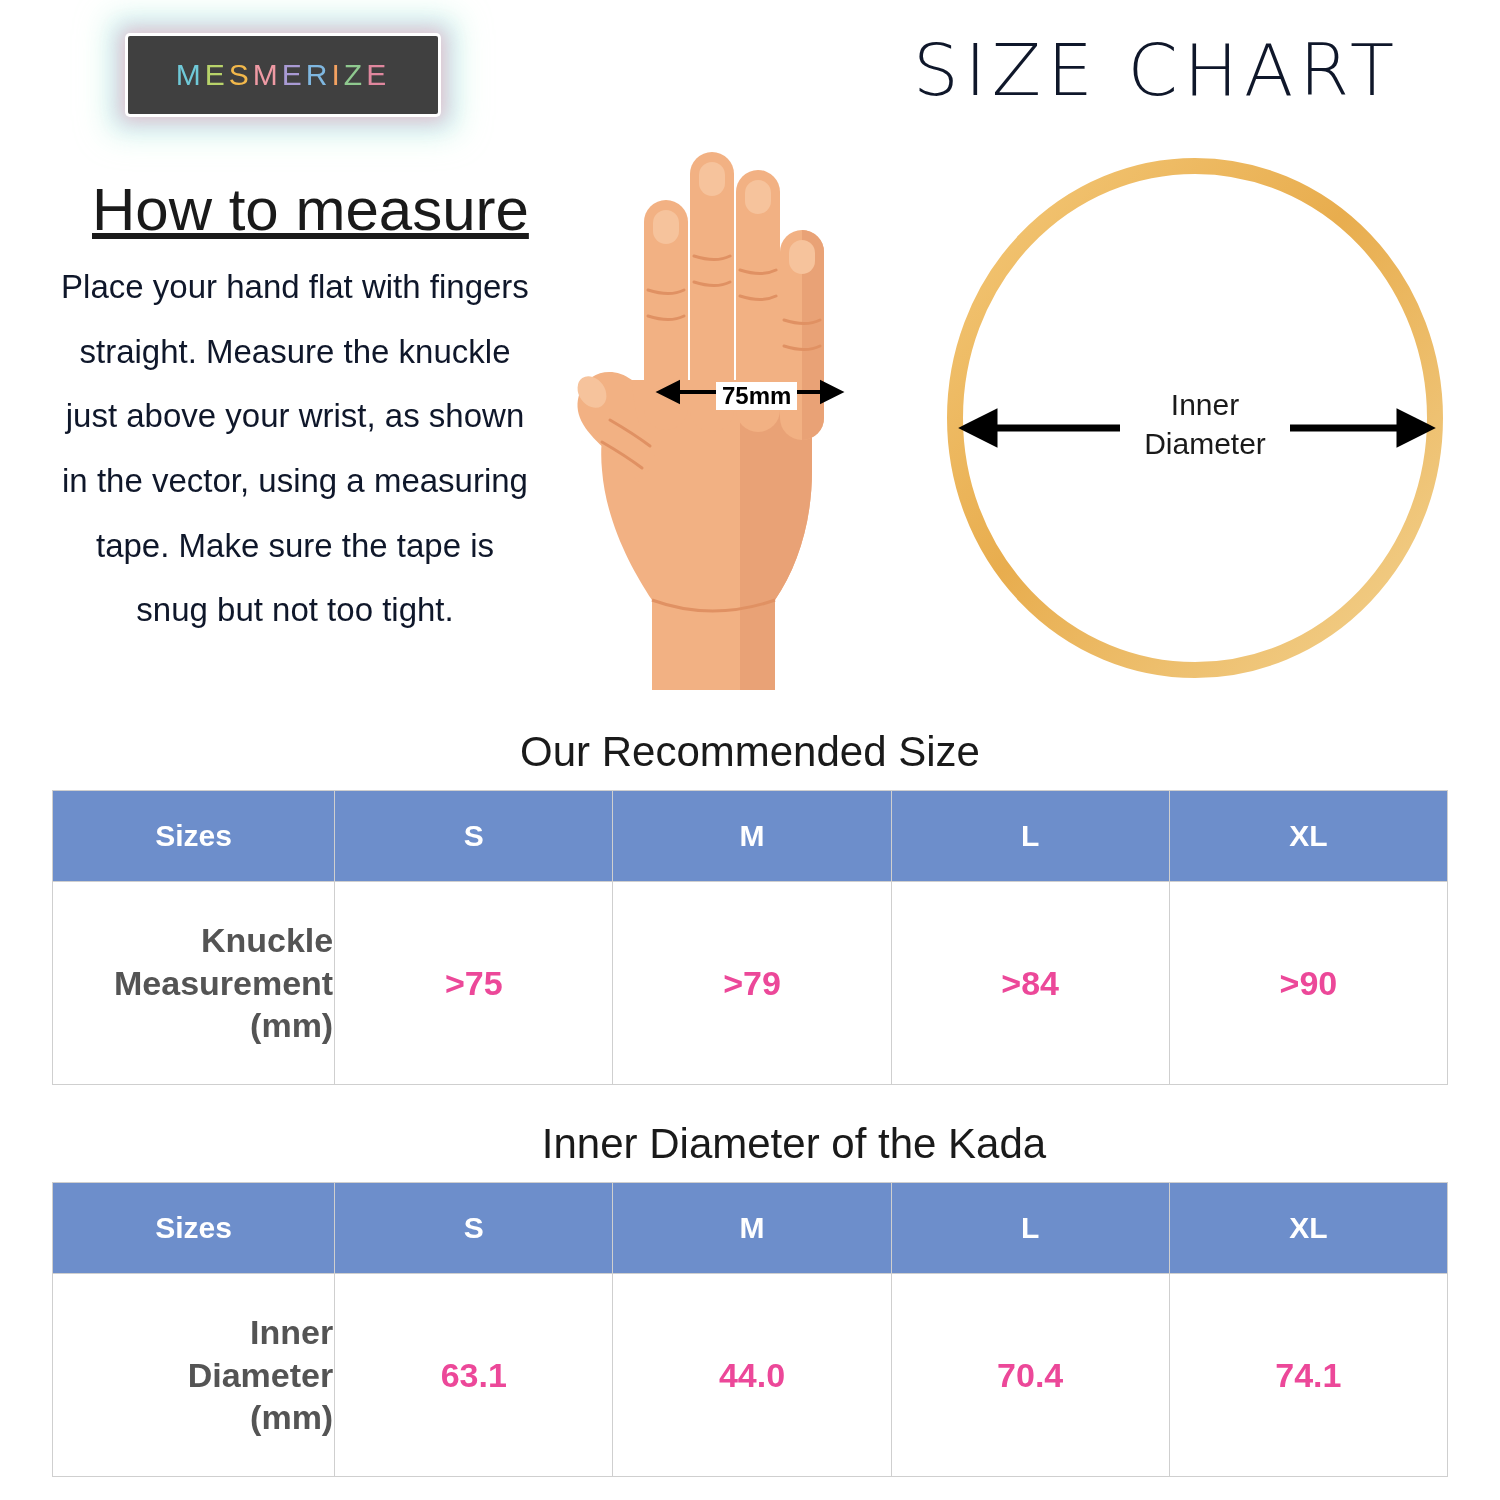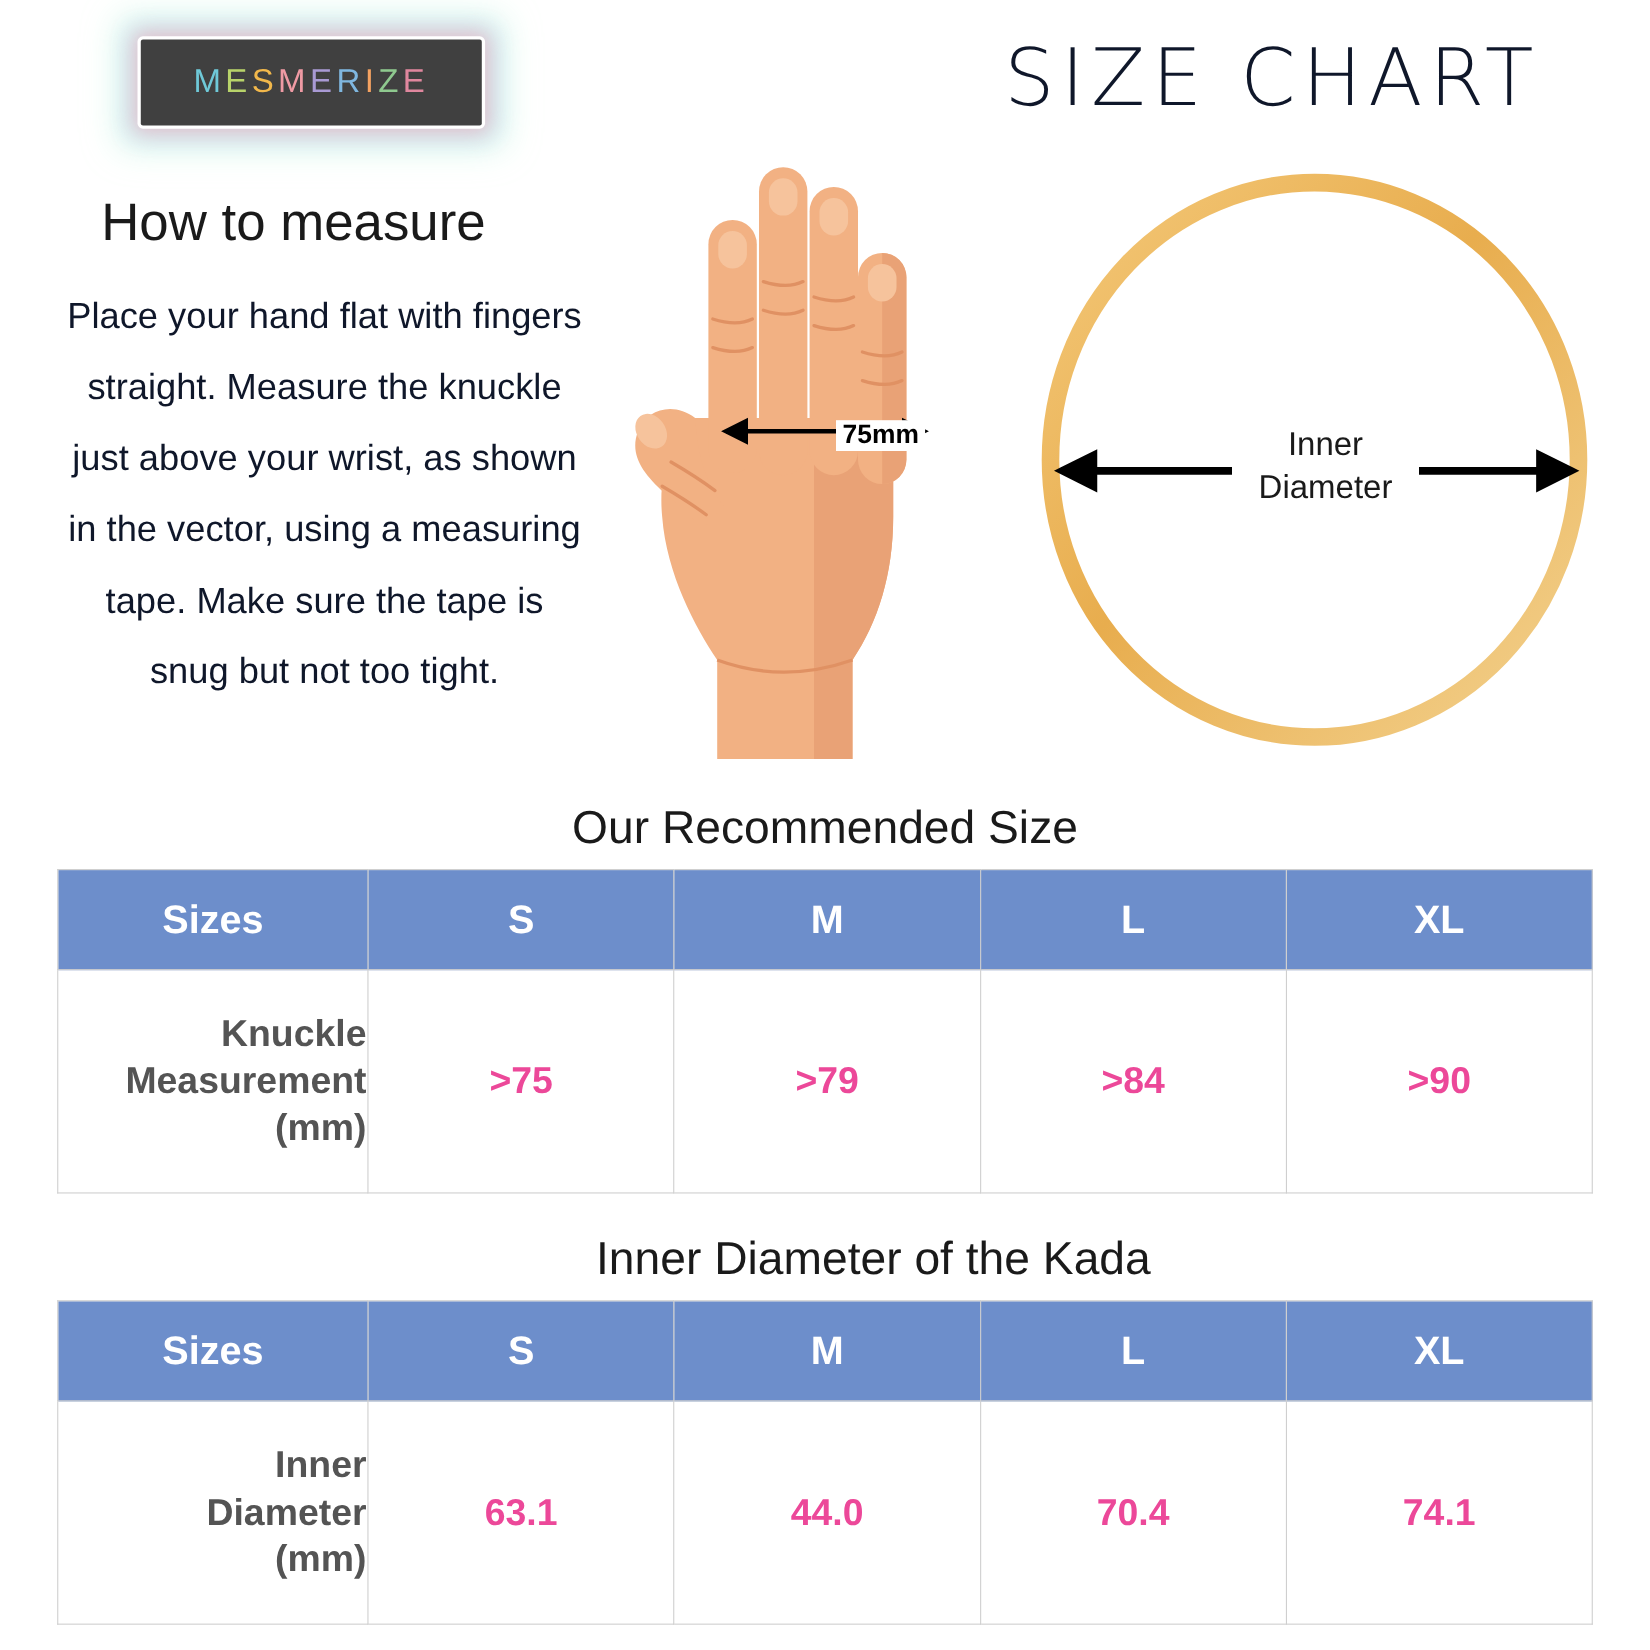--- a/index.html
+++ b/index.html
@@ -59,23 +59,24 @@
     letter-spacing: 6px;
     color: #0f172a;
     font-family: "DejaVu Sans", sans-serif;
   }
 
   
   .how-title {
     position: absolute;
     left: 92px;
     top: 175px;
-    font-size: 48px;
+    font-size: 60px;
     font-weight: 400;
     color: #1a1a1a;
+    text-decoration: underline;
   }
   .how-body {
     position: absolute;
     left: 60px;
     top: 255px;
     width: 470px;
     text-align: center;
     font-size: 33px;
     line-height: 1.96;
     color: #0f172a;
@@ -85,21 +86,21 @@
   
   .hand-wrap {
     position: absolute;
     left: 540px;
     top: 130px;
     width: 330px;
     height: 570px;
   }
   .measure-label {
     position: absolute;
-    left: 760px;
+    left: 716px;
     top: 382px;
     font-size: 24px;
     font-weight: 700;
     color: #000;
     background: #fff;
     padding: 0 6px;
   }
 
   
   .bangle-wrap {
@@ -141,21 +142,21 @@
     width: 1396px;
     border-collapse: collapse;
     table-layout: fixed;
   }
   #table-recommended { top: 790px; }
   #table-kada { top: 1182px; }
 
   table.sizetable th {
     background: #6d8ecb;
     color: #ffffff;
-    font-size: 36px;
+    font-size: 30px;
     font-weight: 700;
     height: 88px;
     border: 1px solid #cfcfcf;
     text-align: center;
   }
   table.sizetable td {
     border: 1px solid #cfcfcf;
     text-align: center;
     color: #ec4899;
     font-size: 34px;

